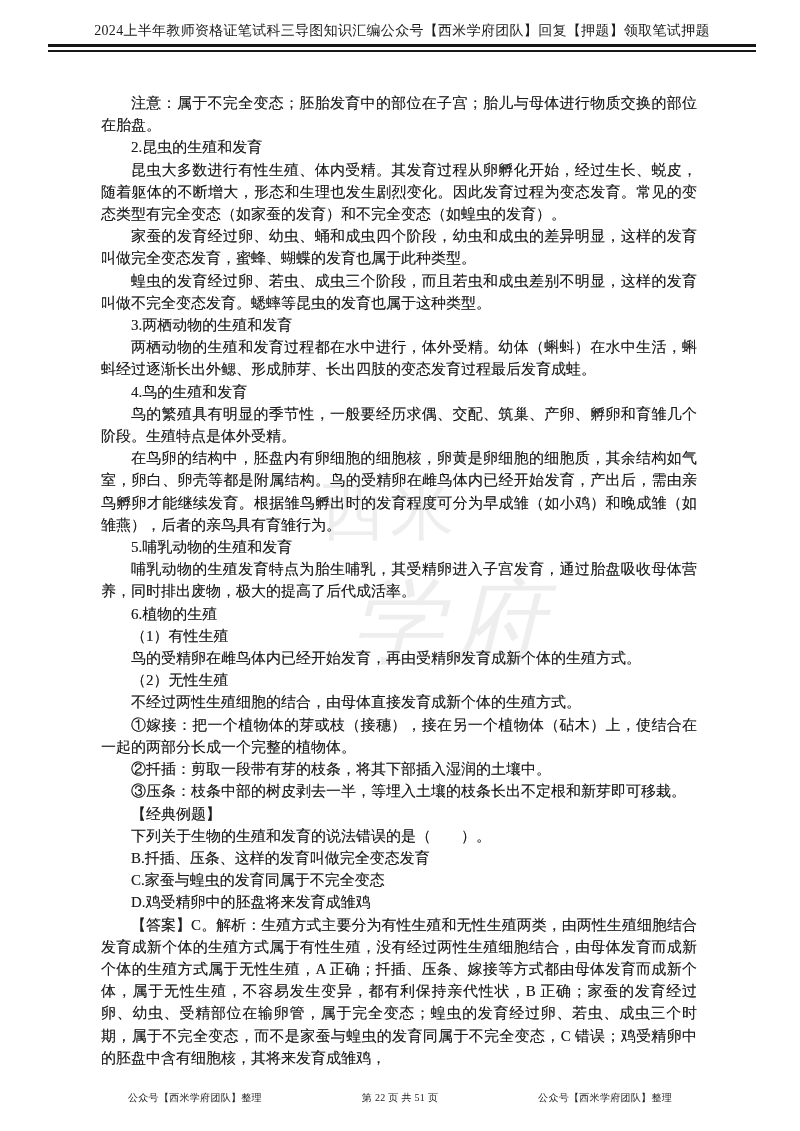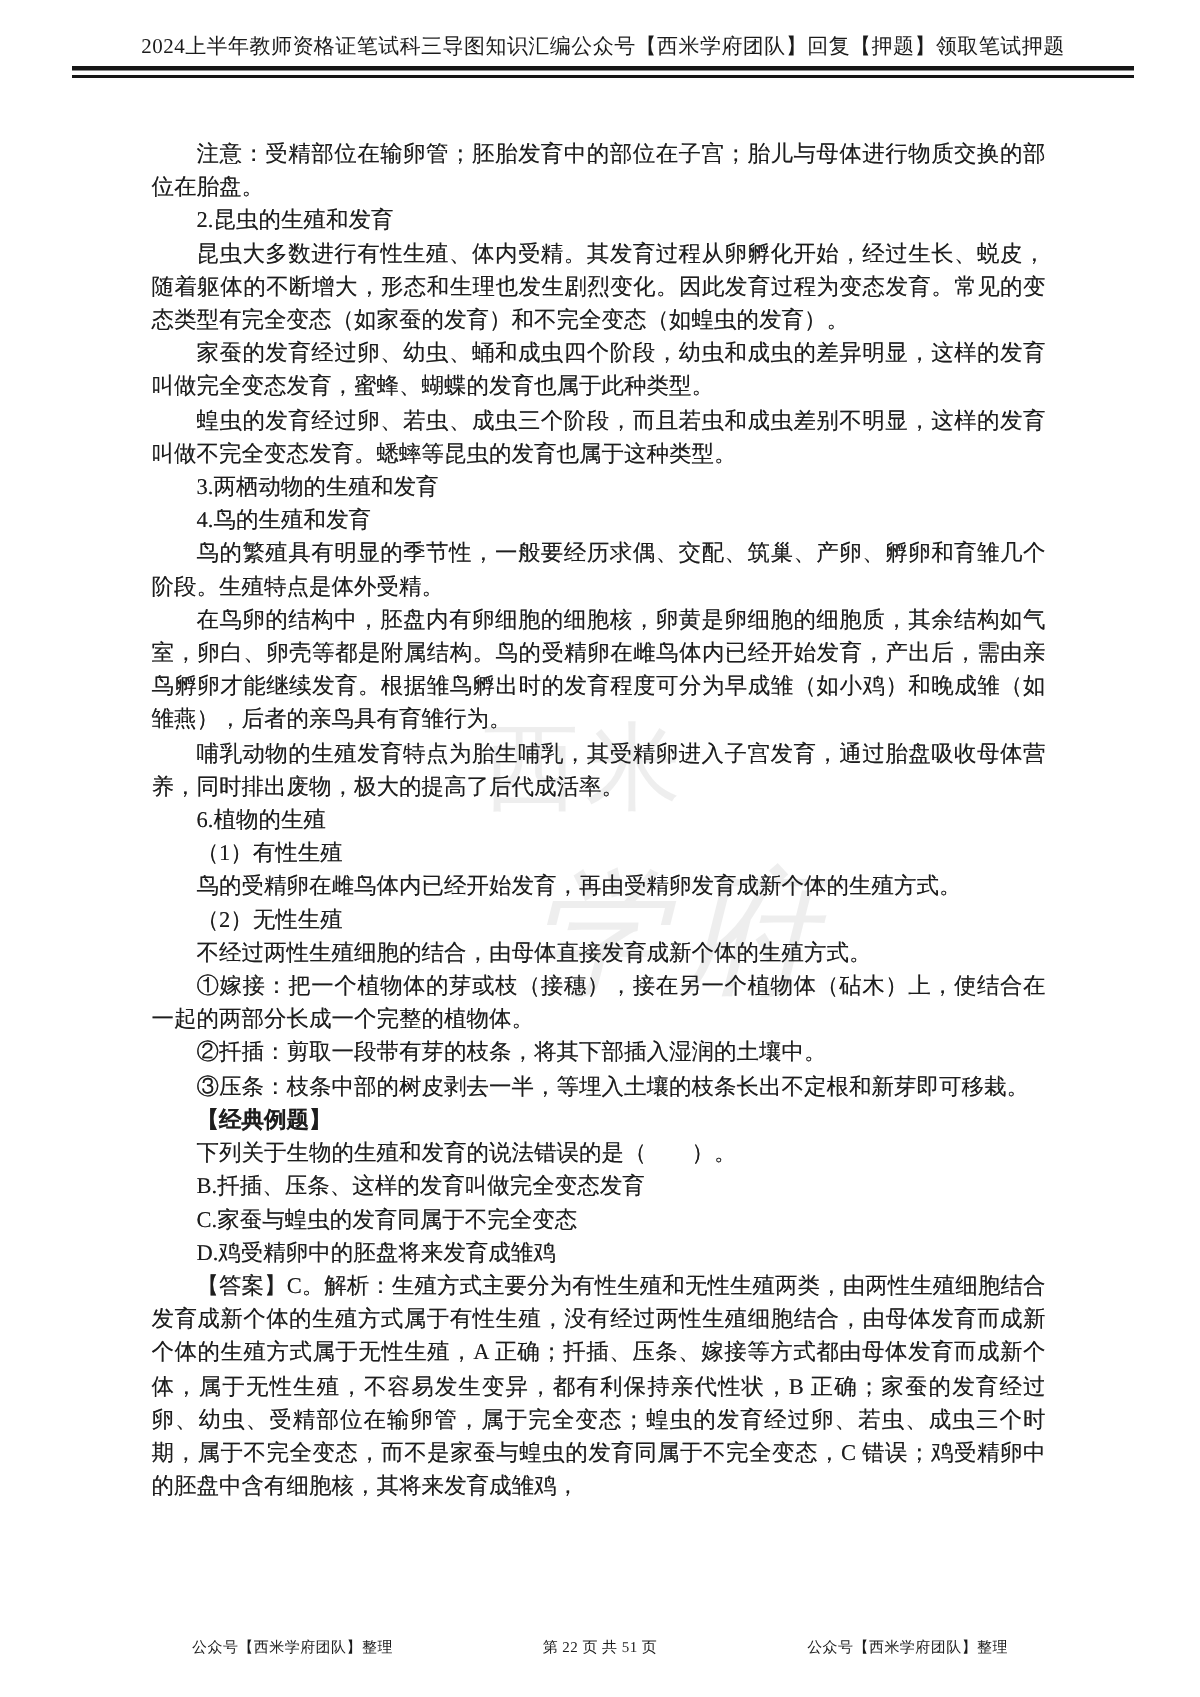--- a/index.html
+++ b/index.html
@@ -64,21 +64,21 @@
     font-size: 15px;
     line-height: 22.2px;
     text-align: justify;
     text-shadow: 0 0 0.4px rgba(35,35,35,0.55);
   }
   .content p {
     margin: 0;
     padding: 0;
     text-indent: 2em;
   }
-  .bold { font-weight: bold; }
+  .bold { font-weight: normal; }
   .footer {
     position: absolute;
     left: 128px;
     right: 128px;
     top: 1091px;
     display: flex;
     justify-content: space-between;
     font-size: 10px;
     letter-spacing: 0.3px;
     white-space: nowrap;
@@ -95,29 +95,31 @@
     <span>公众号【西米学府团队】回复【押题】领取笔试押题</span>
   </div>
   <div class="header-rule"></div>
 
   <div class="watermark">
     <span class="wm1">西米</span>
     <span class="wm2">学府</span>
   </div>
 
   <div class="content">
-    <p>注意：受精部位在输卵管；胚胎发育中的部位在子宫；胎儿与母体进行物质交换的部位在胎盘。</p>
+    <p>注意：属于不完全变态；胚胎发育中的部位在子宫；胎儿与母体进行物质交换的部位在胎盘。</p>
     <p>2.昆虫的生殖和发育</p>
     <p>昆虫大多数进行有性生殖、体内受精。其发育过程从卵孵化开始，经过生长、蜕皮，随着躯体的不断增大，形态和生理也发生剧烈变化。因此发育过程为变态发育。常见的变态类型有完全变态（如家蚕的发育）和不完全变态（如蝗虫的发育）。</p>
     <p>家蚕的发育经过卵、幼虫、蛹和成虫四个阶段，幼虫和成虫的差异明显，这样的发育叫做完全变态发育，蜜蜂、蝴蝶的发育也属于此种类型。</p>
     <p>蝗虫的发育经过卵、若虫、成虫三个阶段，而且若虫和成虫差别不明显，这样的发育叫做不完全变态发育。蟋蟀等昆虫的发育也属于这种类型。</p>
     <p>3.两栖动物的生殖和发育</p>
+    <p>两栖动物的生殖和发育过程都在水中进行，体外受精。幼体（蝌蚪）在水中生活，蝌蚪经过逐渐长出外鳃、形成肺芽、长出四肢的变态发育过程最后发育成蛙。</p>
     <p>4.鸟的生殖和发育</p>
     <p>鸟的繁殖具有明显的季节性，一般要经历求偶、交配、筑巢、产卵、孵卵和育雏几个阶段。生殖特点是体外受精。</p>
     <p>在鸟卵的结构中，胚盘内有卵细胞的细胞核，卵黄是卵细胞的细胞质，其余结构如气室，卵白、卵壳等都是附属结构。鸟的受精卵在雌鸟体内已经开始发育，产出后，需由亲鸟孵卵才能继续发育。根据雏鸟孵出时的发育程度可分为早成雏（如小鸡）和晚成雏（如雏燕），后者的亲鸟具有育雏行为。</p>
+    <p>5.哺乳动物的生殖和发育</p>
     <p>哺乳动物的生殖发育特点为胎生哺乳，其受精卵进入子宫发育，通过胎盘吸收母体营养，同时排出废物，极大的提高了后代成活率。</p>
     <p>6.植物的生殖</p>
     <p>（1）有性生殖</p>
     <p>鸟的受精卵在雌鸟体内已经开始发育，再由受精卵发育成新个体的生殖方式。</p>
     <p>（2）无性生殖</p>
     <p>不经过两性生殖细胞的结合，由母体直接发育成新个体的生殖方式。</p>
     <p>①嫁接：把一个植物体的芽或枝（接穗），接在另一个植物体（砧木）上，使结合在一起的两部分长成一个完整的植物体。</p>
     <p>②扦插：剪取一段带有芽的枝条，将其下部插入湿润的土壤中。</p>
     <p>③压条：枝条中部的树皮剥去一半，等埋入土壤的枝条长出不定根和新芽即可移栽。</p>
     <p class="bold">【经典例题】</p>

